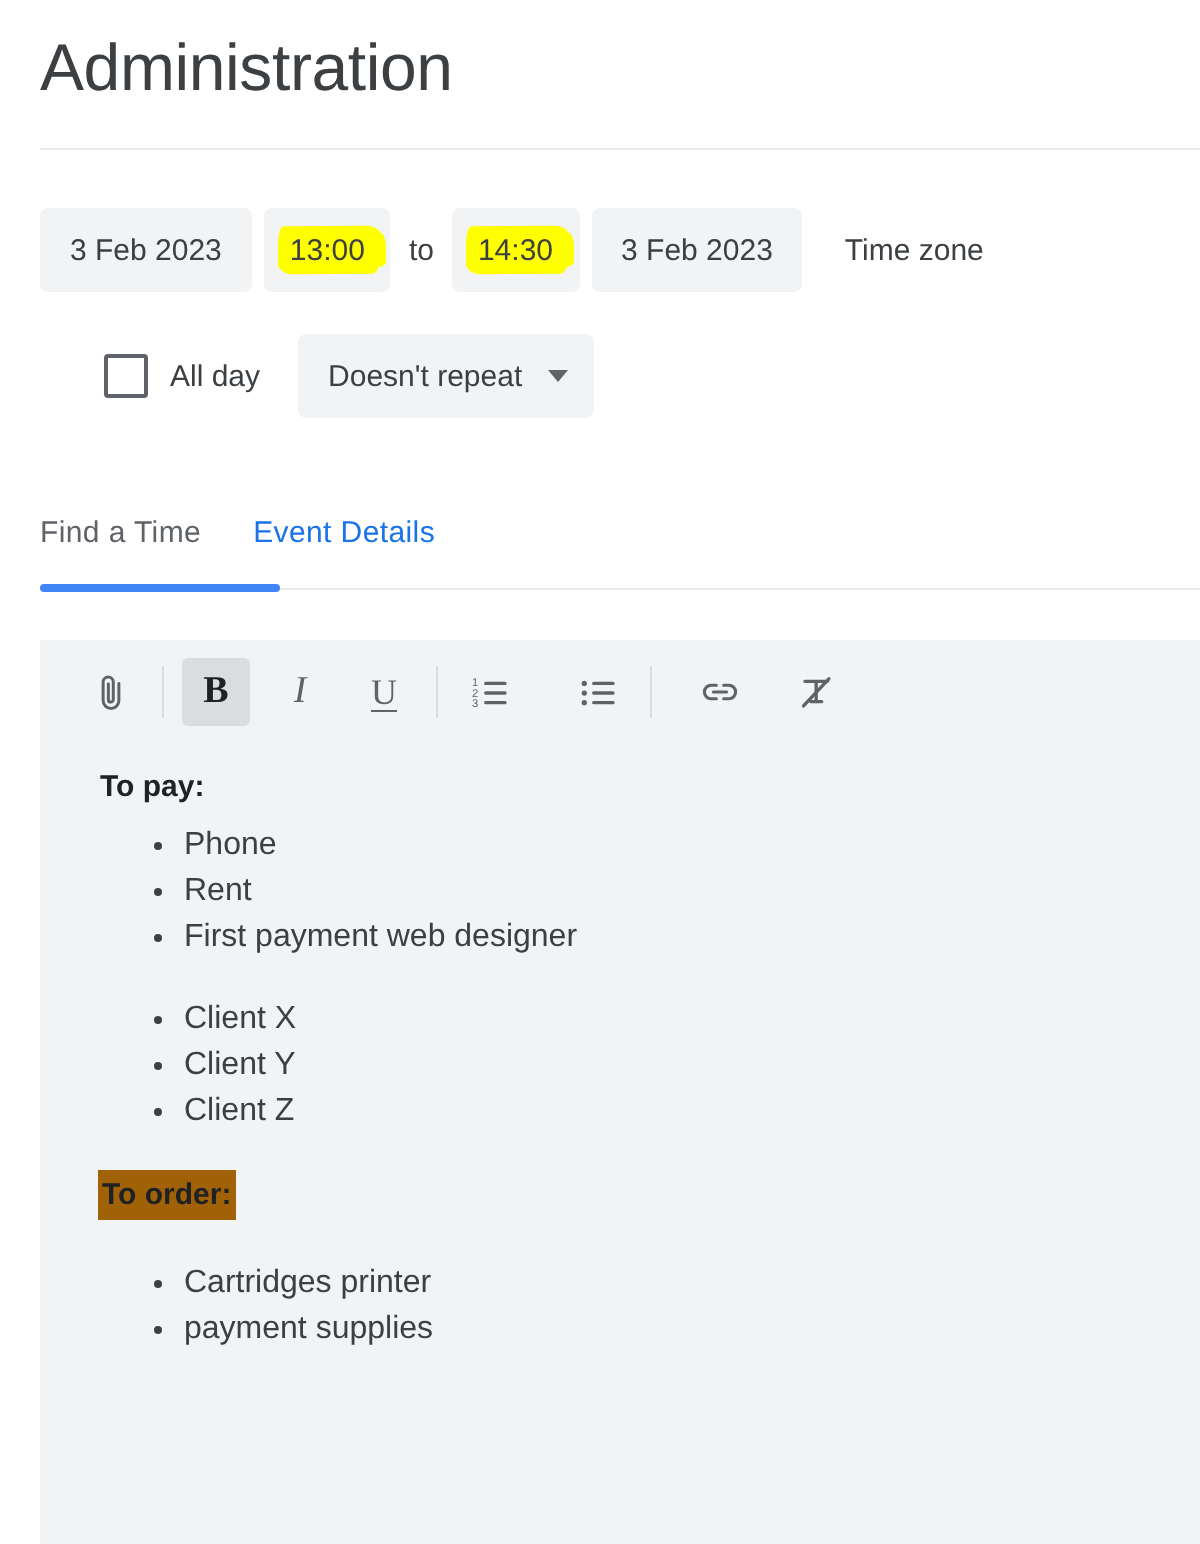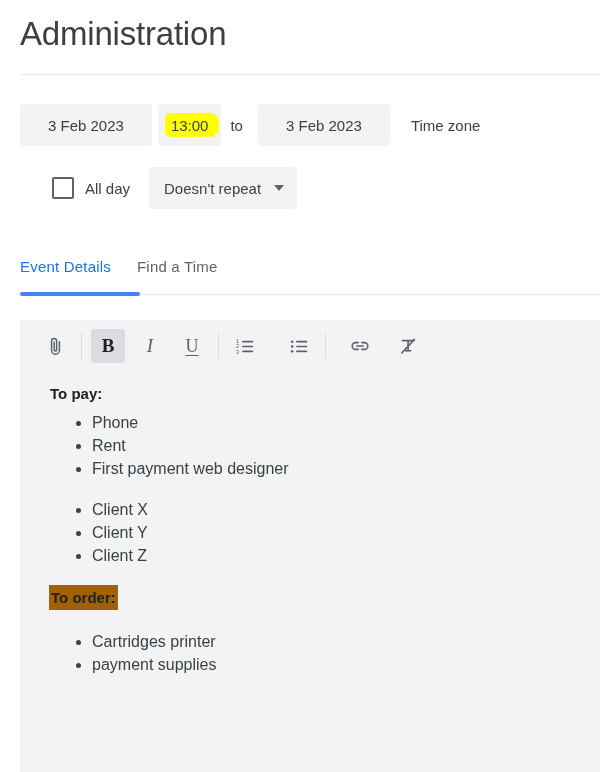--- a/index.html
+++ b/index.html
@@ -52,21 +52,21 @@
     height: 42px;
     display: flex;
     align-items: center;
     justify-content: center;
     font-size: 15px;
     color: #3c4043;
     white-space: nowrap;
     box-sizing: border-box;
     cursor: pointer;
   }
-  .chip-date { padding: 0 28px; }
+  .chip-date { padding: 0 15px; }
   .chip-time { padding: 13px 10px; }
   .chip-sep {
     font-size: 15px;
     color: #3c4043;
     margin: 0 9px;
     white-space: nowrap;
   }
   .gap-6 { width: 6px; }
 
   
@@ -288,20 +288,25 @@
   <div class="gap-6"></div>
 
   <div class="chip chip-time">
     <span class="marker">
       <span class="marker-text">13:00</span>
     </span>
   </div>
 
   <span class="chip-sep">to</span>
 
+  <div class="chip chip-time">
+    <span class="marker">
+      <span class="marker-text">14:30</span>
+    </span>
+  </div>
 
   <div class="gap-6"></div>
 
   <div class="chip chip-date">
     <span>3 Feb 2023</span>
   </div>
 
   <span class="timezone-label">Time zone</span>
 </div>
 
@@ -309,22 +314,22 @@
   <div class="checkbox-box"></div>
   <span class="allday-label">All day</span>
 
   <div class="repeat-select">
     <span>Doesn't repeat</span>
     <span class="caret-down"></span>
   </div>
 </div>
 
 <div class="tabs">
+  <div class="tab">Find a Time</div>
   <div class="tab active">Event Details</div>
-  <div class="tab">Find a Time</div>
 </div>
 <div class="tab-baseline"></div>
 <div class="tab-underline"></div>
 
 <div class="editor">
 
   <div class="toolbar">
 
     <div class="tool-btn">
       <svg width="21" height="21" viewBox="0 0 24 24" fill="none" stroke="currentColor" stroke-width="1.7" stroke-linecap="round" stroke-linejoin="round">

